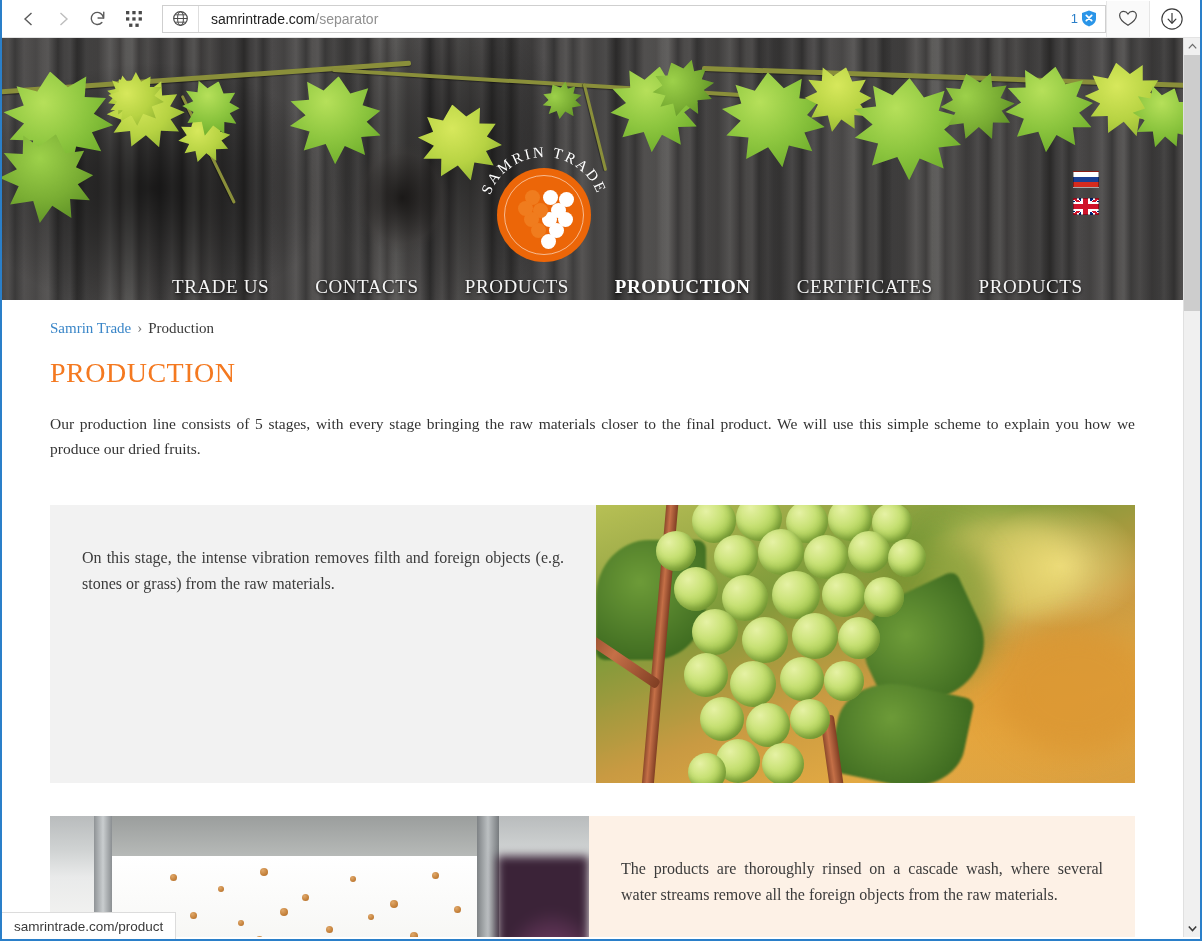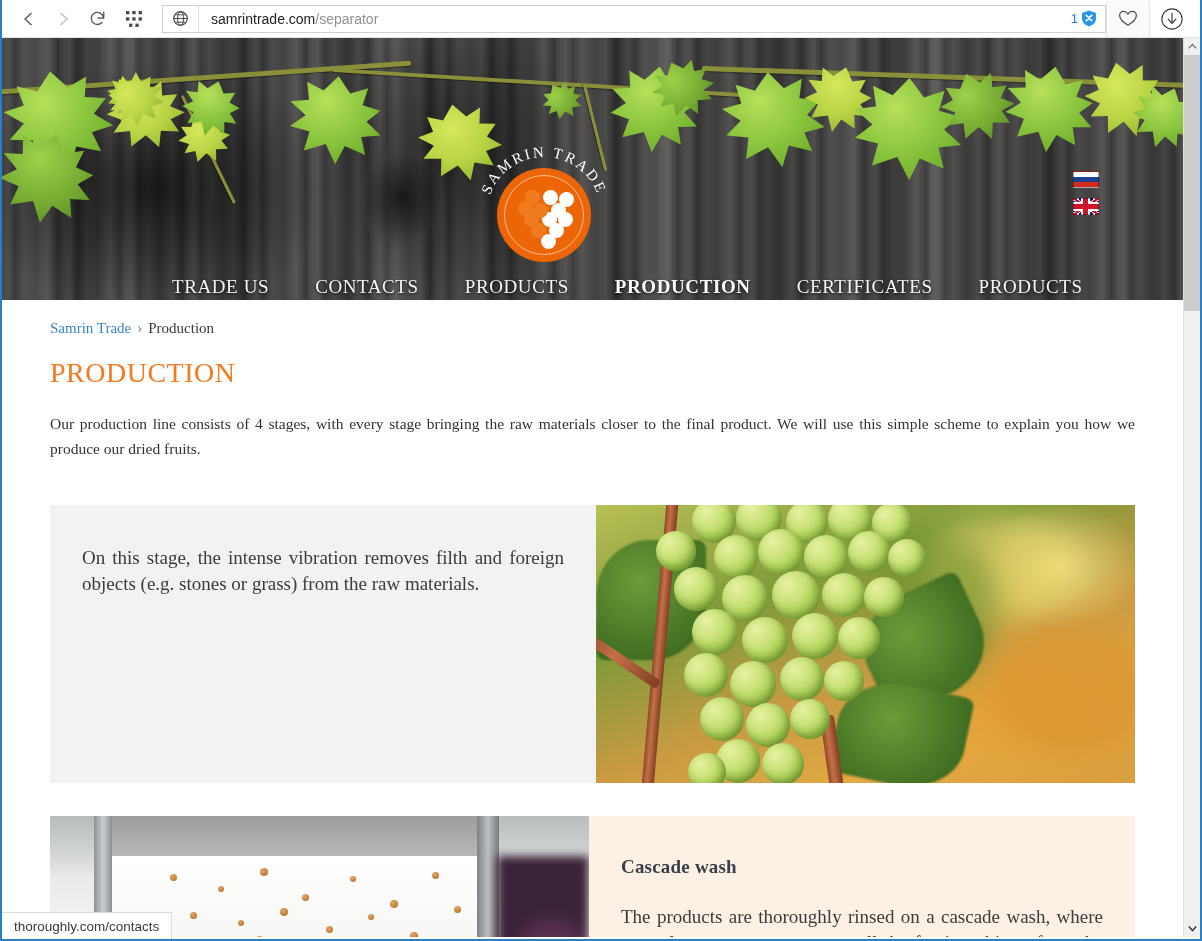--- a/index.html
+++ b/index.html
@@ -266,21 +266,21 @@
   }
   .stage-text h2 {
     font-family: "Liberation Serif", serif;
     font-size: 19px;
     font-weight: bold;
     letter-spacing: 0.2px;
     margin-bottom: 26px;
   }
   .stage-text p {
     font-family: "Liberation Serif", serif;
-    font-size: 19px;
+    font-size: 16px;
     line-height: 26px;
     color: #3b3b3b;
     text-align: justify;
   }
   .stage-media {
     flex: 1 1 auto;
     position: relative;
     overflow: hidden;
     min-height: 278px;
   }
@@ -550,21 +550,21 @@
       </header>
 
       <main id="content">
 
         <div id="breadcrumb">
           <a href="#">Samrin Trade</a><span class="sep">›</span><span>Production</span>
         </div>
 
         <h1 id="page-title">PRODUCTION</h1>
 
-        <p id="intro">Our production line consists of 4 stages, with every stage bringing the raw materials closer to the final product. We will use this simple scheme to explain you how we produce our dried fruits.</p>
+        <p id="intro">Our production line consists of 5 stages, with every stage bringing the raw materials closer to the final product. We will use this simple scheme to explain you how we produce our dried fruits.</p>
 
         <section class="stage" id="stage-1">
           <div class="stage-text">
             <p>On this stage, the intense vibration removes filth and foreign objects (e.g. stones or grass) from the raw materials.</p>
           </div>
           <div class="stage-media">
             <div id="grapes-photo">
               <div class="blurspot" style="left:330px; top:10px;  width:150px; height:110px; background:rgba(235,220,120,0.55);"></div>
               <div class="blurspot" style="left:400px; top:120px; width:160px; height:130px; background:rgba(215,150,55,0.75);"></div>
               <div class="blurspot" style="left:280px; top:30px;  width:120px; height:150px; background:rgba(110,145,50,0.6);"></div>
@@ -603,21 +603,20 @@
               <div class="grape" style="left:194px; top:194px;width:40px; height:40px;"></div>
               <div class="grape" style="left:120px; top:234px;width:44px; height:44px;"></div>
               <div class="grape" style="left:166px; top:238px;width:42px; height:42px;"></div>
               <div class="grape" style="left:92px;  top:248px;width:38px; height:38px;"></div>
             </div>
           </div>
         </section>
 
         <section class="stage reverse" id="stage-2">
           <div class="stage-text">
-            <h2>Cascade wash</h2>
             <p>The products are thoroughly rinsed on a cascade wash, where several water streams remove all the foreign objects from the raw materials.</p>
           </div>
           <div class="stage-media">
             <div id="wash-photo">
               <div class="frame-l"></div>
               <div class="frame-r"></div>
               <div class="topbar"></div>
               <div class="curtain"></div>
               <div class="person"></div>
               <div class="raisin" style="left:120px; top:58px; width:7px; height:7px;"></div>
@@ -652,15 +651,15 @@
       </svg>
     </div>
     <div id="sb-thumb"></div>
     <div id="sb-down">
       <svg width="9" height="7" viewBox="0 0 9 7">
         <polyline points="0.8,1.6 4.5,5.6 8.2,1.6" fill="none" stroke="#3a3a3a" stroke-width="1.5"></polyline>
       </svg>
     </div>
   </div>
 
-  <div id="status-tooltip">thoroughly.com/contacts</div>
+  <div id="status-tooltip">samrintrade.com/product</div>
 
 </div>
 
 </body></html>

